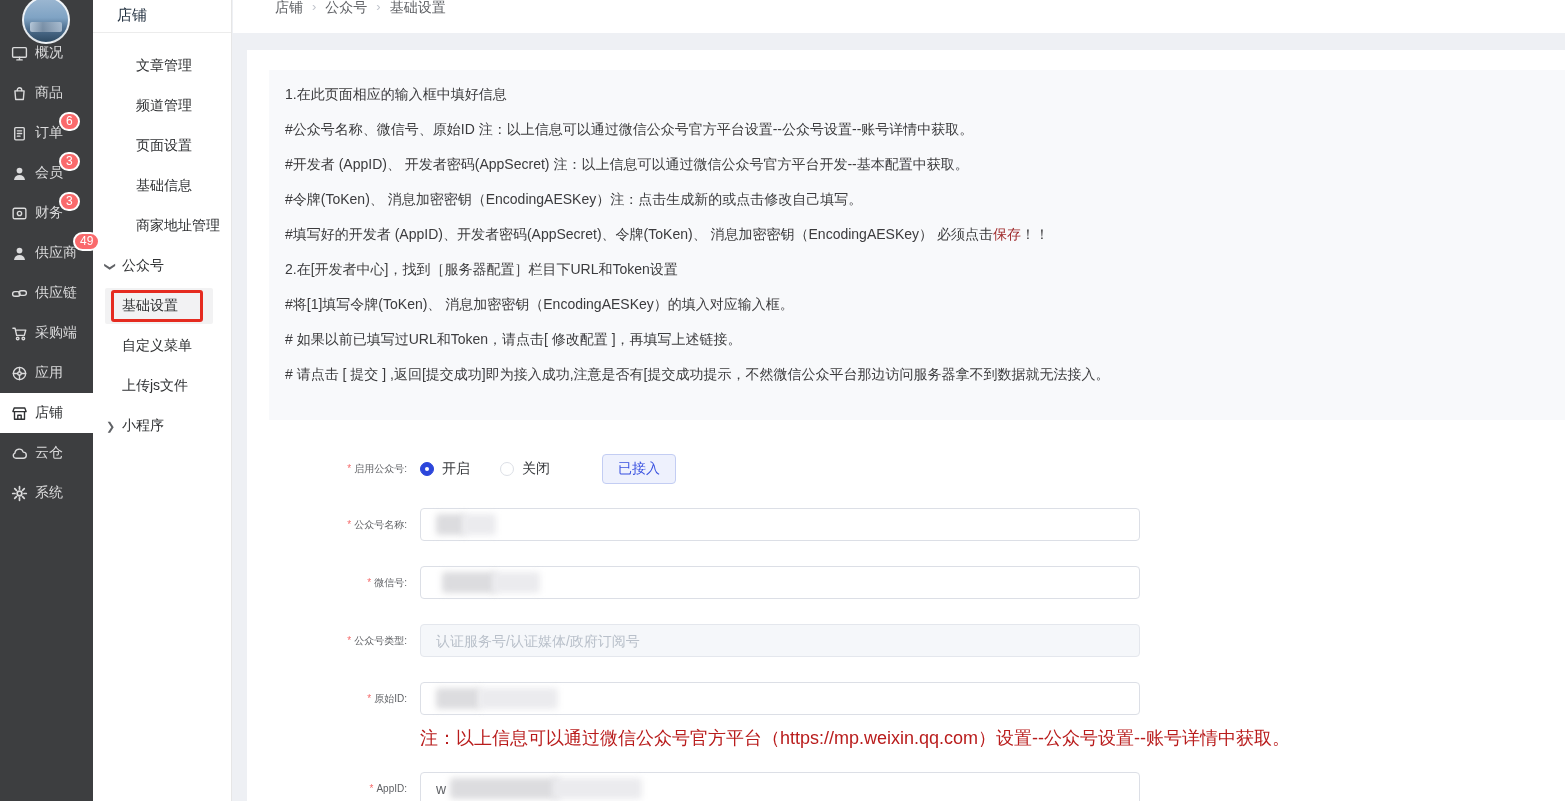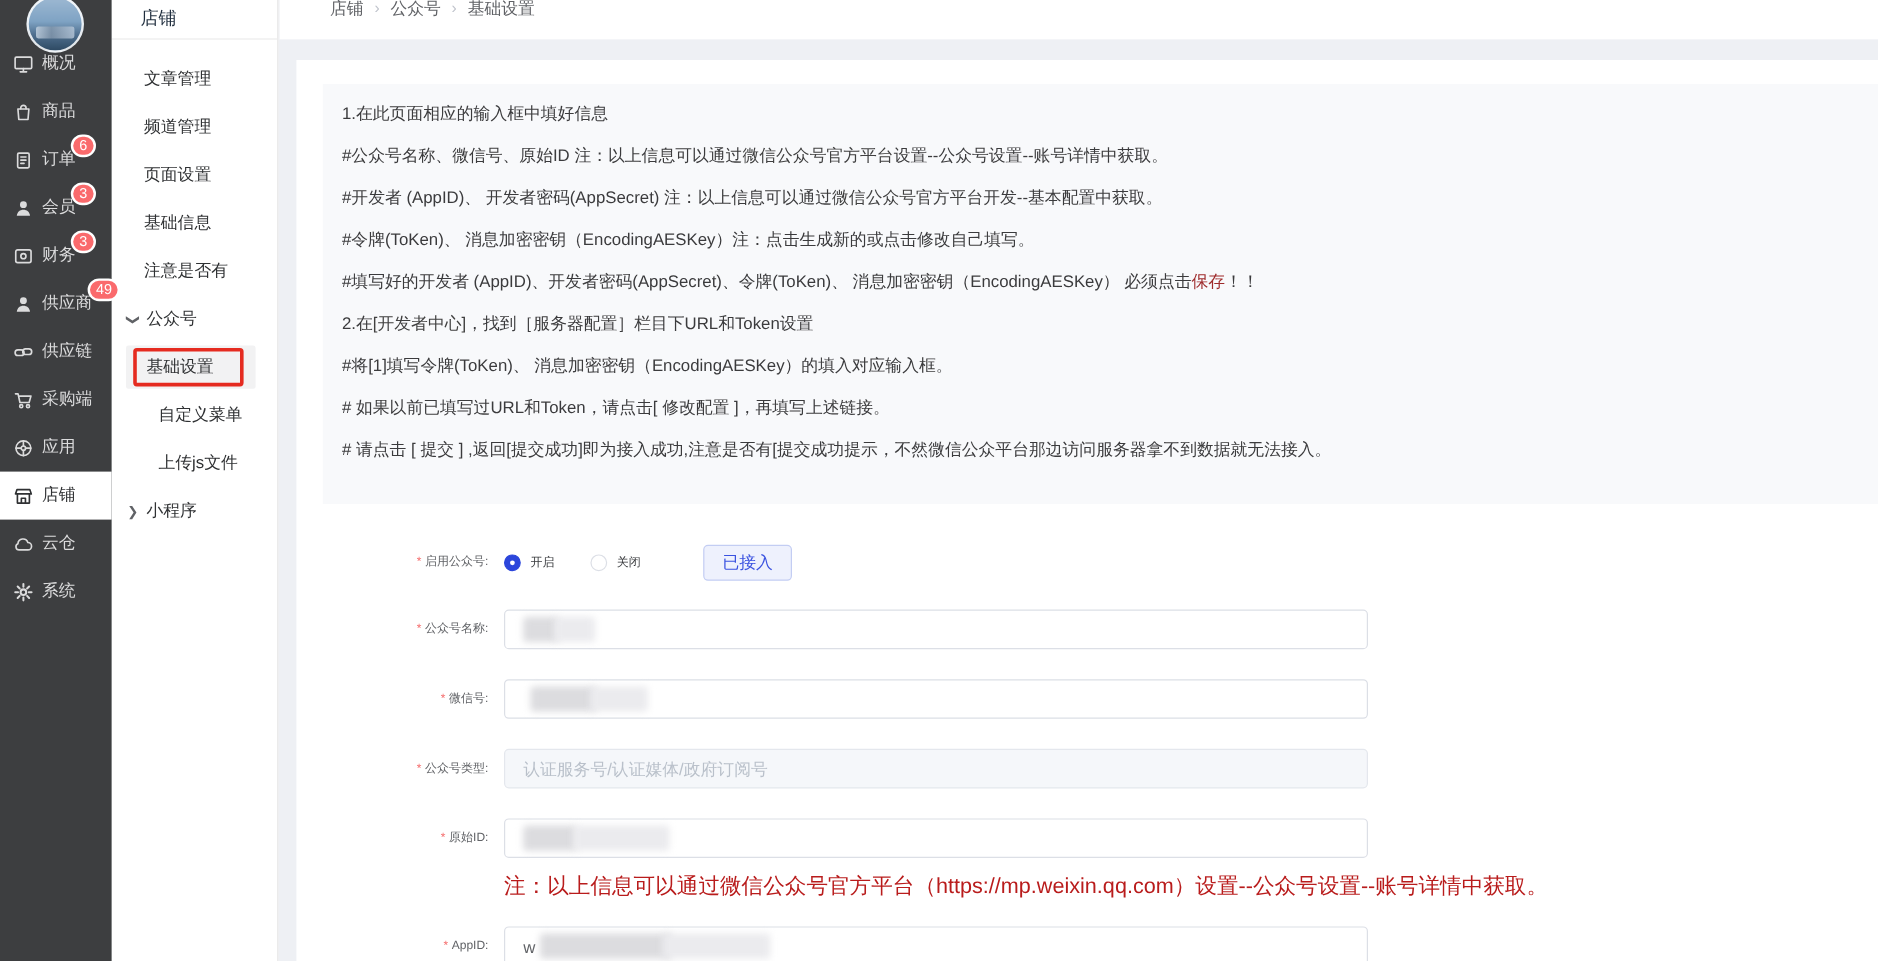--- a/index.html
+++ b/index.html
@@ -22,26 +22,26 @@
   .badge { position:absolute; top:-1px; height:19px; min-width:19px; padding:0 5px; border-radius:10px;
     background:#fa6a6c; border:2px solid #ffffff; color:#fff; font-size:12px; line-height:15px;
     text-align:center; z-index:6; }
 
   
   .submenu { position:absolute; left:93px; top:0; width:139px; height:801px; background:#ffffff;
     border-right:1px solid #e6e6e6; z-index:4; }
   .submenu-title { height:33px; padding:6px 0 0 24px; font-size:15px; color:#1f2d3d;
     border-bottom:1px solid #ececec; }
   .sm-list { position:absolute; top:46px; left:0; width:100%; }
-  .sm-item { position:relative; height:40px; display:flex; align-items:center; padding-left:27px;
+  .sm-item { position:relative; height:40px; display:flex; align-items:center; padding-left:43px;
     font-size:14px; color:#2f3133; cursor:pointer; }
   .sm-item .chev { position:absolute; left:13px; font-size:11px; color:#606266; display:inline-block; }
   .sm-item .chev.down { transform:rotate(90deg); }
   .sm-item.group { padding-left:29px; }
-  .sm-item.sub { padding-left:39px; }
+  .sm-item.sub { padding-left:29px; }
   .sm-item.sub.active { padding-left:0; }
   .sm-active-bg { position:absolute; left:12px; top:2px; width:108px; height:36px; background:#f2f2f3;
     border-radius:2px; display:flex; align-items:center; padding-left:17px; }
   .red-annotation { position:absolute; left:18px; top:4px; width:92px; height:32px;
     border:3px solid #e52b20; border-radius:3px; pointer-events:none; }
 
   
   .main { position:absolute; left:233px; top:0; right:0; bottom:0; }
   .topbar { position:absolute; left:0; top:0; right:0; height:33px; background:#ffffff; }
   .breadcrumb { position:absolute; left:42px; top:-2px; font-size:14px; color:#606266;
@@ -75,21 +75,21 @@
   .chip.light { background:#ebebee; }
   .fnote { position:absolute; left:173px; top:0; font-size:18px; color:#b91c1c; white-space:nowrap; }
 
   
   .radio { display:inline-flex; align-items:center; margin-right:30px; cursor:pointer; }
   .rdot { width:14px; height:14px; border-radius:50%; border:1px solid #dcdfe6; background:#fff;
     margin-right:8px; position:relative; }
   .rdot.on { background:#2c46db; border-color:#2c46db; }
   .rdot.on::after { content:""; position:absolute; left:4px; top:4px; width:4px; height:4px;
     border-radius:50%; background:#fff; }
-  .radio-label { font-size:10px; color:#37393c; }
+  .radio-label { font-size:14px; color:#37393c; }
   .ghost-btn { margin-left:22px; height:30px; padding:0 15px; font-size:14px; color:#3a52e0;
     background:#eef1fd; border:1px solid #c3cdf3; border-radius:4px; cursor:pointer;
     font-family:"Liberation Sans","DejaVu Sans",sans-serif; }
   .enable-row { display:flex; align-items:center; height:34px; }
 </style>
 </head>
 <body>
 
 <div class="sidebar">
   <div class="avatar"></div>
@@ -220,21 +220,21 @@
       <div class="sm-item">
         <span>频道管理</span>
       </div>
       <div class="sm-item">
         <span>页面设置</span>
       </div>
       <div class="sm-item">
         <span>基础信息</span>
       </div>
       <div class="sm-item">
-        <span>注意是否有</span>
+        <span>商家地址管理</span>
       </div>
       <div class="sm-item group">
         <span class="chev down">❯</span>
         <span>公众号</span>
       </div>
       <div class="sm-item sub active">
         <span class="sm-active-bg">
           <span>基础设置</span>
         </span>
         <span class="red-annotation"></span>

